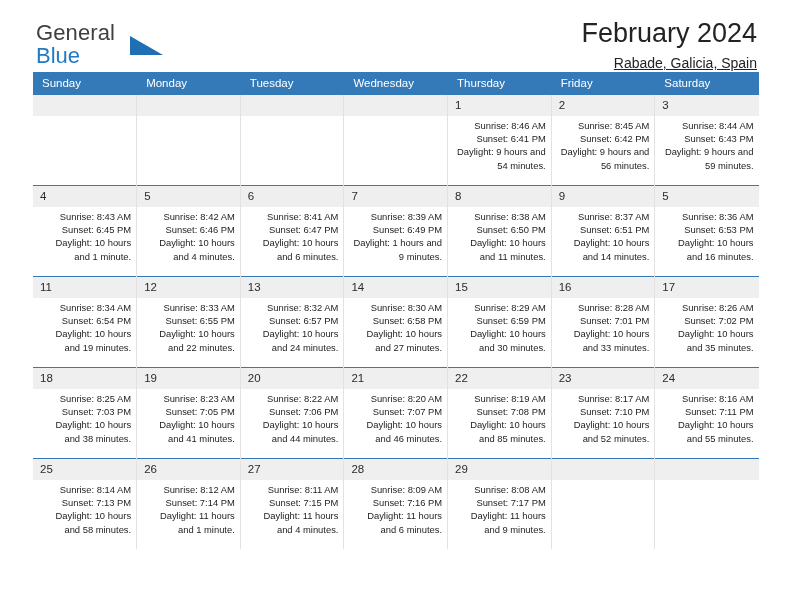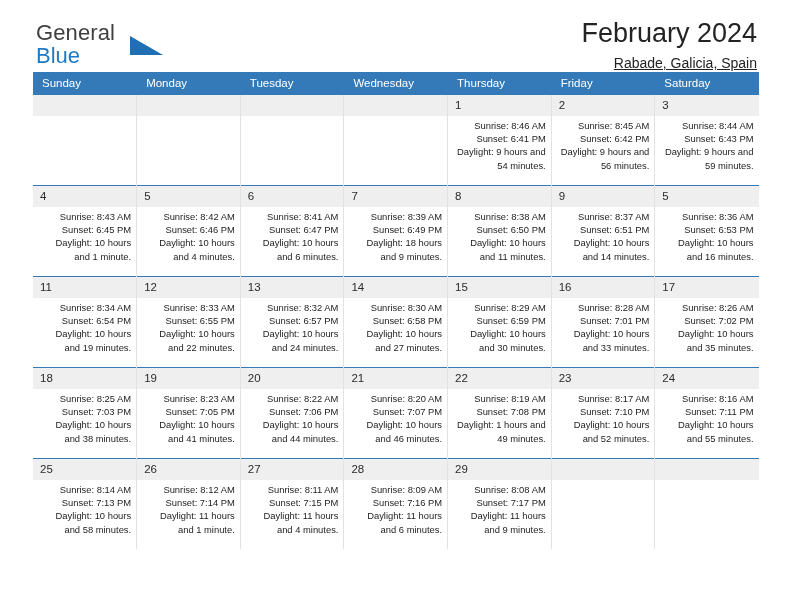--- a/index.html
+++ b/index.html
@@ -221,21 +221,21 @@
               <div>Sunrise: 8:41 AM</div>
               <div>Sunset: 6:47 PM</div>
               <div>Daylight: 10 hours and 6 minutes.</div>
             </div>
           </td>
           <td>
             <div class="daynum">7</div>
             <div class="details">
               <div>Sunrise: 8:39 AM</div>
               <div>Sunset: 6:49 PM</div>
-              <div>Daylight: 18 hours and 9 minutes.</div>
+              <div>Daylight: 1 hours and 9 minutes.</div>
             </div>
           </td>
           <td>
             <div class="daynum">8</div>
             <div class="details">
               <div>Sunrise: 8:38 AM</div>
               <div>Sunset: 6:50 PM</div>
               <div>Daylight: 10 hours and 11 minutes.</div>
             </div>
           </td>
@@ -345,21 +345,21 @@
               <div>Sunrise: 8:20 AM</div>
               <div>Sunset: 7:07 PM</div>
               <div>Daylight: 10 hours and 46 minutes.</div>
             </div>
           </td>
           <td>
             <div class="daynum">22</div>
             <div class="details">
               <div>Sunrise: 8:19 AM</div>
               <div>Sunset: 7:08 PM</div>
-              <div>Daylight: 1 hours and 49 minutes.</div>
+              <div>Daylight: 10 hours and 85 minutes.</div>
             </div>
           </td>
           <td>
             <div class="daynum">23</div>
             <div class="details">
               <div>Sunrise: 8:17 AM</div>
               <div>Sunset: 7:10 PM</div>
               <div>Daylight: 10 hours and 52 minutes.</div>
             </div>
           </td>

